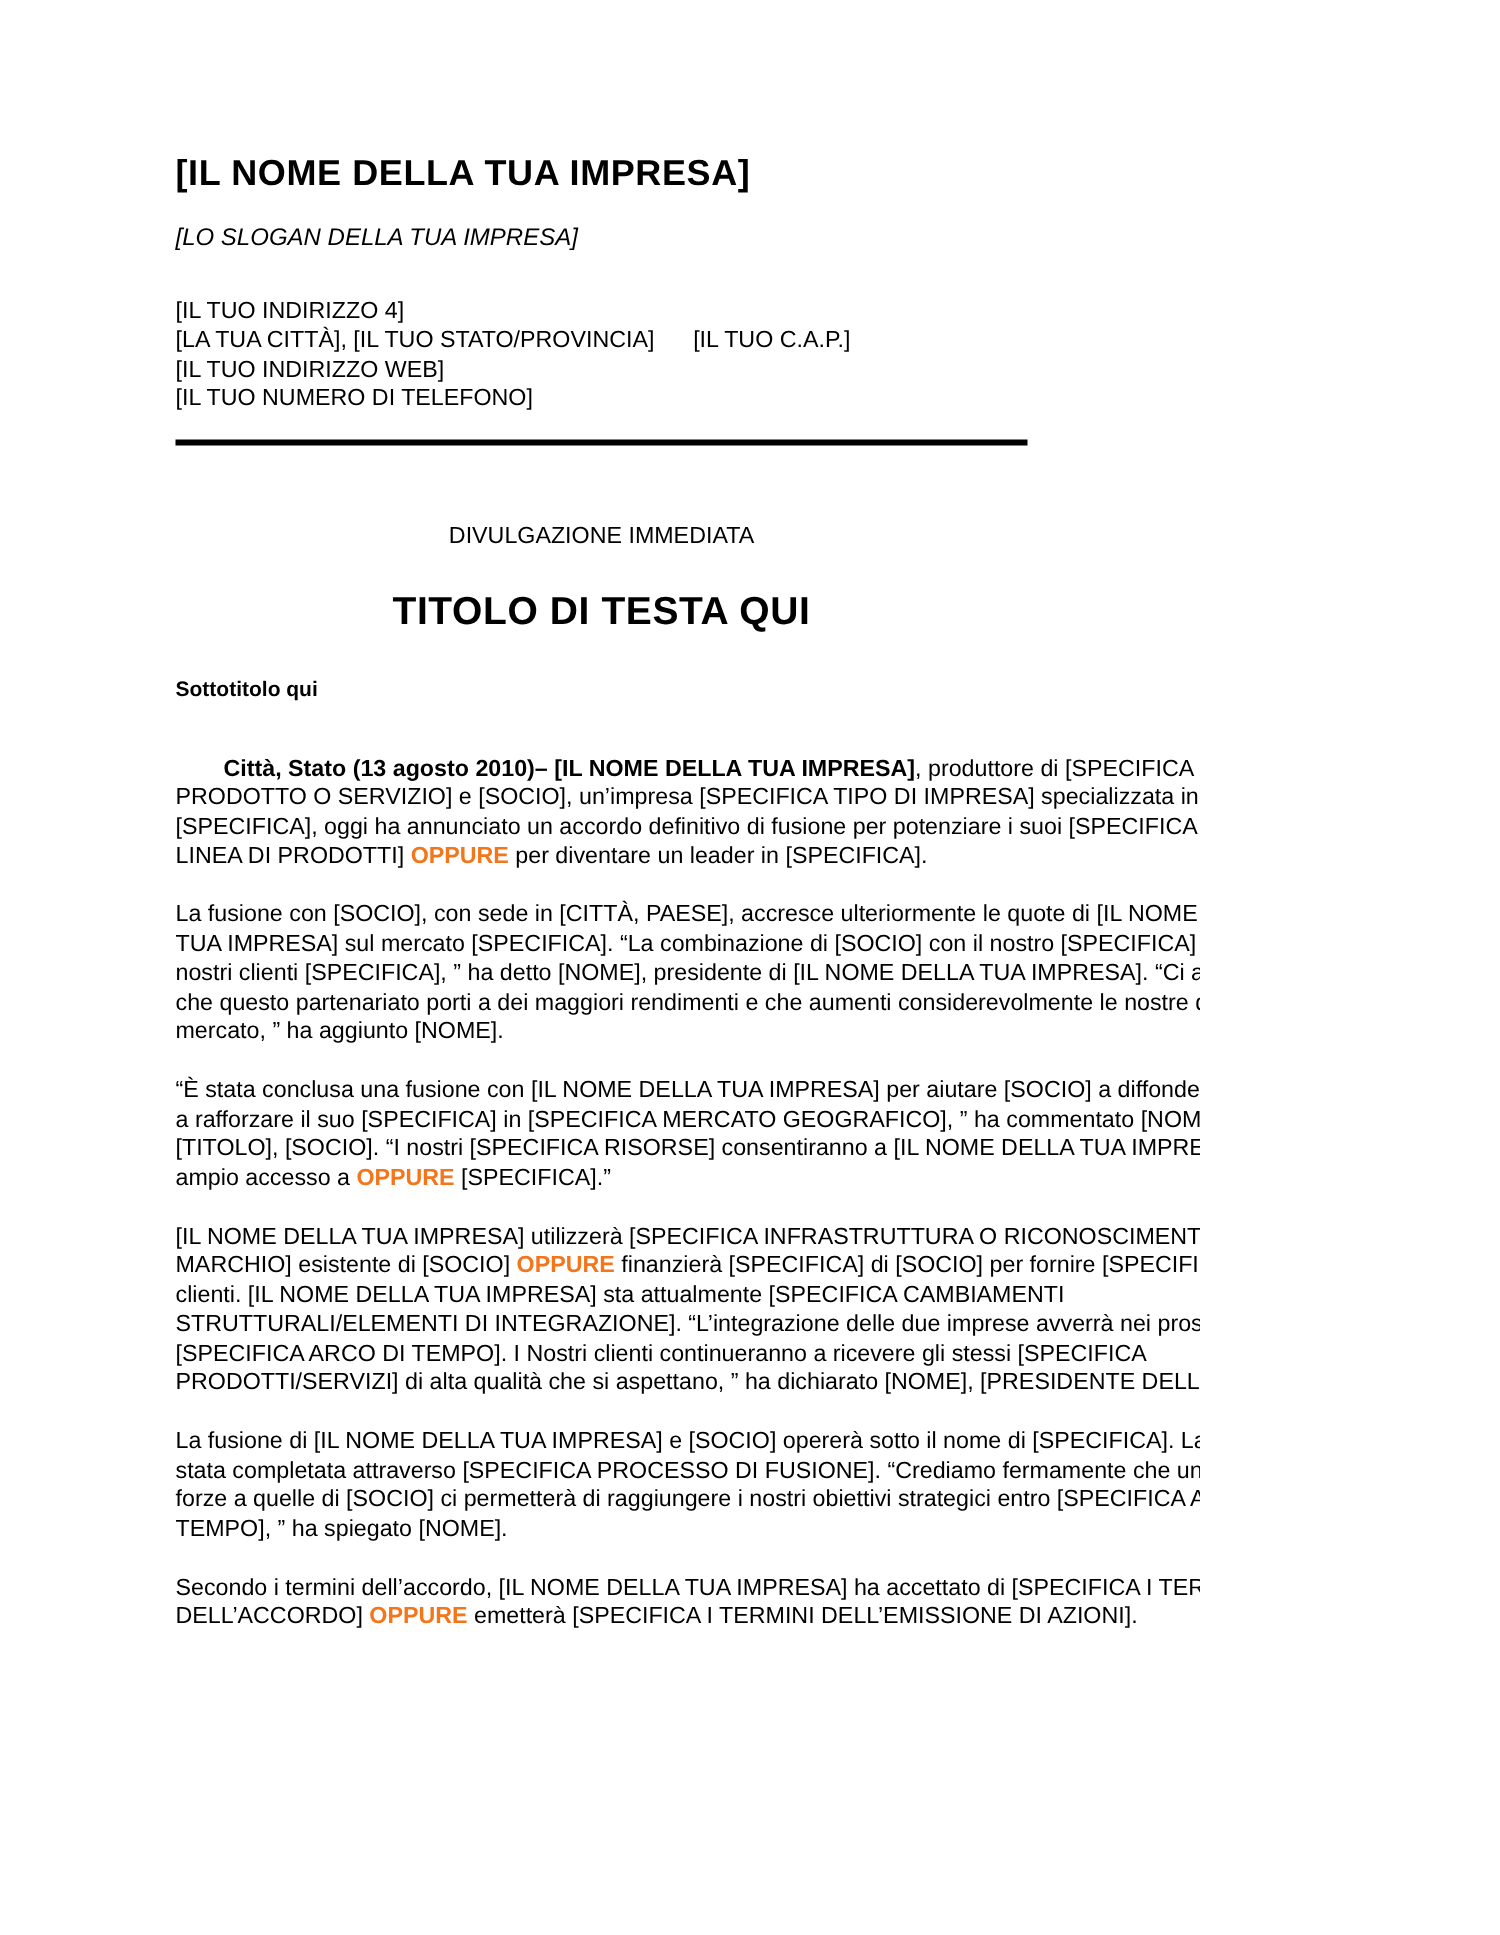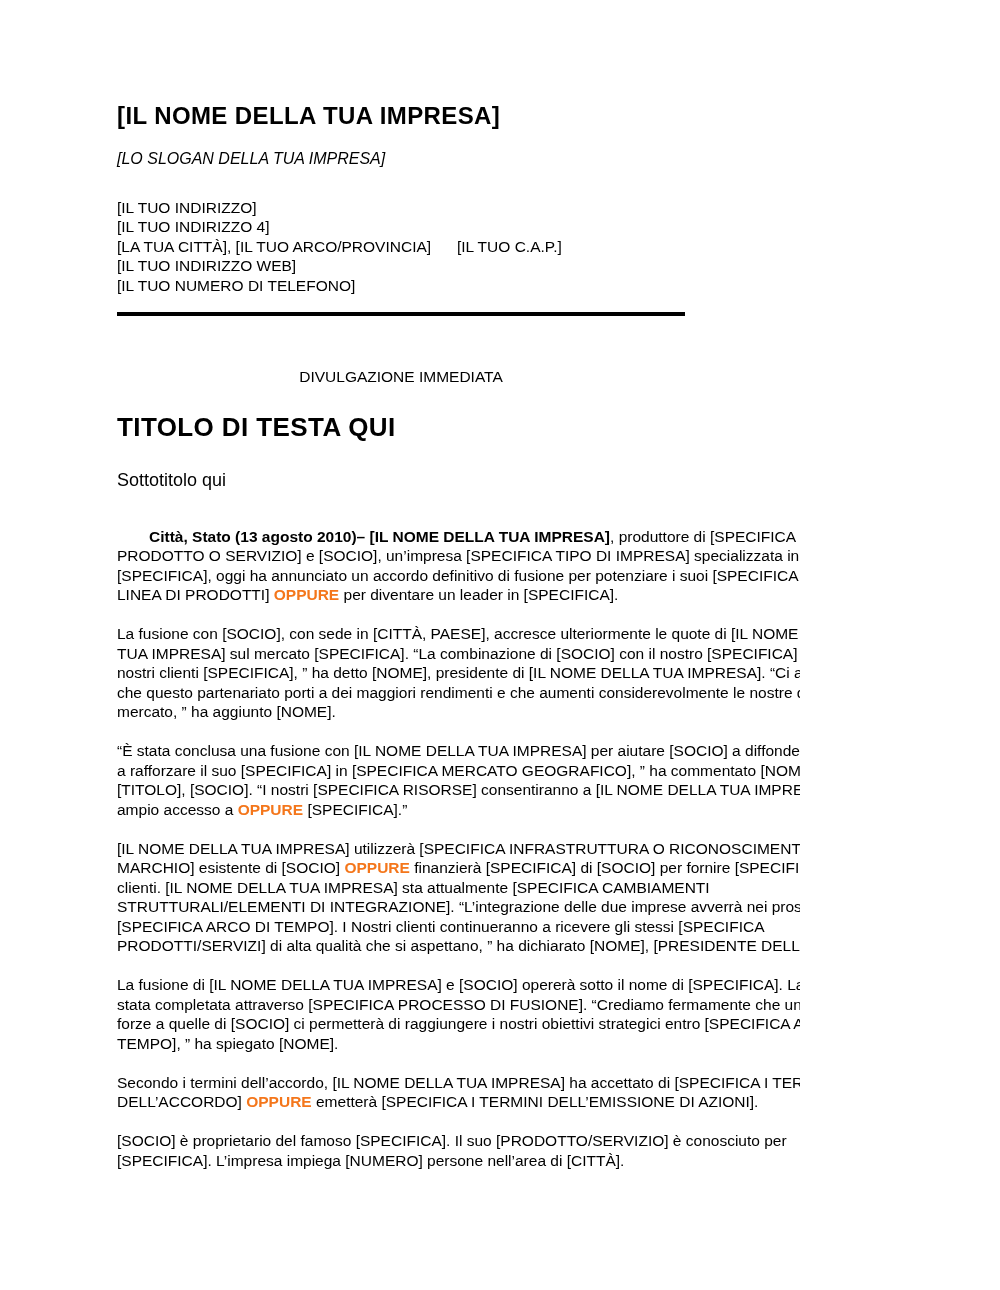--- a/index.html
+++ b/index.html
@@ -51,25 +51,26 @@
     font-size: 15.5px;
     line-height: 19.5px;
     text-align: center;
   }
   h2.headline {
     margin: 26px 0 0 0;
     font-size: 26px;
     font-weight: bold;
     letter-spacing: 0.4px;
     line-height: 1.1;
+    text-align: center;
   }
   h3.subheadline {
     margin: 29px 0 0 0;
-    font-size: 18px;
-    font-weight: normal;
+    font-size: 14px;
+    font-weight: bold;
     line-height: 1.15;
   }
   .body-text {
     margin-top: 36px;
     font-size: 15.5px;
     line-height: 19.5px;
     width: 768px;
   }
   .body-text p {
     margin: 0 0 19.5px 0;
@@ -87,39 +88,37 @@
 <body>
 
 <div class="page">
   <div class="content">
 
     <h1 class="company">[IL NOME DELLA TUA IMPRESA]</h1>
 
     <div class="slogan">[LO SLOGAN DELLA TUA IMPRESA]</div>
 
     <div class="address">
-        <div>[IL TUO INDIRIZZO]</div>
         <div>[IL TUO INDIRIZZO 4]</div>
-        <div>[LA TUA CITTÀ], [IL TUO ARCO/PROVINCIA]      [IL TUO C.A.P.]</div>
+        <div>[LA TUA CITTÀ], [IL TUO STATO/PROVINCIA]      [IL TUO C.A.P.]</div>
         <div>[IL TUO INDIRIZZO WEB]</div>
         <div>[IL TUO NUMERO DI TELEFONO]</div>
       </div>
 
     <hr class="rule">
 
     <div class="release-tag">DIVULGAZIONE IMMEDIATA</div>
 
     <h2 class="headline">TITOLO DI TESTA QUI</h2>
 
     <h3 class="subheadline">Sottotitolo qui</h3>
 
     <div class="body-text">
         <p><span class="seg-bold">Città, Stato (13 agosto 2010)– [IL NOME DELLA TUA IMPRESA]</span><span class="seg-normal">, produttore di [SPECIFICA PRODOTTO O SERVIZIO] e [SOCIO], un’impresa [SPECIFICA TIPO DI IMPRESA] specializzata in [SPECIFICA], oggi ha annunciato un accordo definitivo di fusione per potenziare i suoi [SPECIFICA SERVIZI O LINEA DI PRODOTTI] </span><span class="seg-orange">OPPURE</span><span class="seg-normal"> per diventare un leader in [SPECIFICA].</span></p>
         <p><span class="seg-normal">La fusione con [SOCIO], con sede in [CITTÀ, PAESE], accresce ulteriormente le quote di [IL NOME DELLA TUA IMPRESA] sul mercato [SPECIFICA]. “La combinazione di [SOCIO] con il nostro [SPECIFICA] fornirà ai nostri clienti [SPECIFICA], ” ha detto [NOME], presidente di [IL NOME DELLA TUA IMPRESA]. “Ci aspettiamo che questo partenariato porti a dei maggiori rendimenti e che aumenti considerevolmente le nostre quote di mercato, ” ha aggiunto [NOME].</span></p>
         <p><span class="seg-normal">“È stata conclusa una fusione con [IL NOME DELLA TUA IMPRESA] per aiutare [SOCIO] a diffondere </span><span class="seg-orange">OPPURE</span><span class="seg-normal"> a rafforzare il suo [SPECIFICA] in [SPECIFICA MERCATO GEOGRAFICO], ” ha commentato [NOME], [TITOLO], [SOCIO]. “I nostri [SPECIFICA RISORSE] consentiranno a [IL NOME DELLA TUA IMPRESA] un più ampio accesso a </span><span class="seg-orange">OPPURE</span><span class="seg-normal"> [SPECIFICA].”</span></p>
         <p><span class="seg-normal">[IL NOME DELLA TUA IMPRESA] utilizzerà [SPECIFICA INFRASTRUTTURA O RICONOSCIMENTO DEL MARCHIO] esistente di [SOCIO] </span><span class="seg-orange">OPPURE</span><span class="seg-normal"> finanzierà [SPECIFICA] di [SOCIO] per fornire [SPECIFICA] ai suoi clienti. [IL NOME DELLA TUA IMPRESA] sta attualmente [SPECIFICA CAMBIAMENTI STRUTTURALI/ELEMENTI DI INTEGRAZIONE]. “L’integrazione delle due imprese avverrà nei prossimi [SPECIFICA ARCO DI TEMPO]. I Nostri clienti continueranno a ricevere gli stessi [SPECIFICA PRODOTTI/SERVIZI] di alta qualità che si aspettano, ” ha dichiarato [NOME], [PRESIDENTE DELL’IMPRESA].</span></p>
         <p><span class="seg-normal">La fusione di [IL NOME DELLA TUA IMPRESA] e [SOCIO] opererà sotto il nome di [SPECIFICA]. La fusione è stata completata attraverso [SPECIFICA PROCESSO DI FUSIONE]. “Crediamo fermamente che unire le nostre forze a quelle di [SOCIO] ci permetterà di raggiungere i nostri obiettivi strategici entro [SPECIFICA ARCO DI TEMPO], ” ha spiegato [NOME].</span></p>
         <p><span class="seg-normal">Secondo i termini dell’accordo, [IL NOME DELLA TUA IMPRESA] ha accettato di [SPECIFICA I TERMINI DELL’ACCORDO] </span><span class="seg-orange">OPPURE</span><span class="seg-normal"> emetterà [SPECIFICA I TERMINI DELL’EMISSIONE DI AZIONI].</span></p>
-        <p><span class="seg-normal">[SOCIO] è proprietario del famoso [SPECIFICA]. Il suo [PRODOTTO/SERVIZIO] è conosciuto per [SPECIFICA]. L’impresa impiega [NUMERO] persone nell’area di [CITTÀ].</span></p>
       </div>
 
   </div>
 </div>
 
 </body></html>

